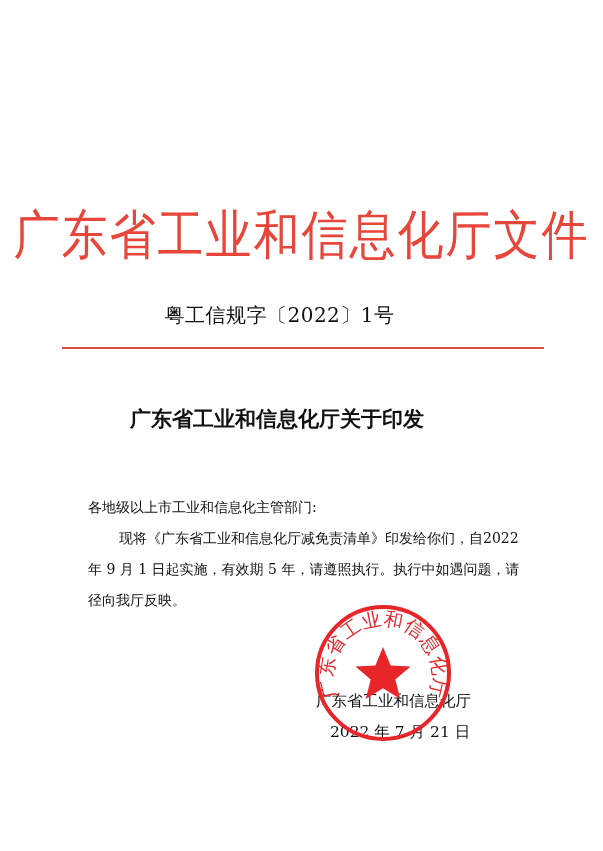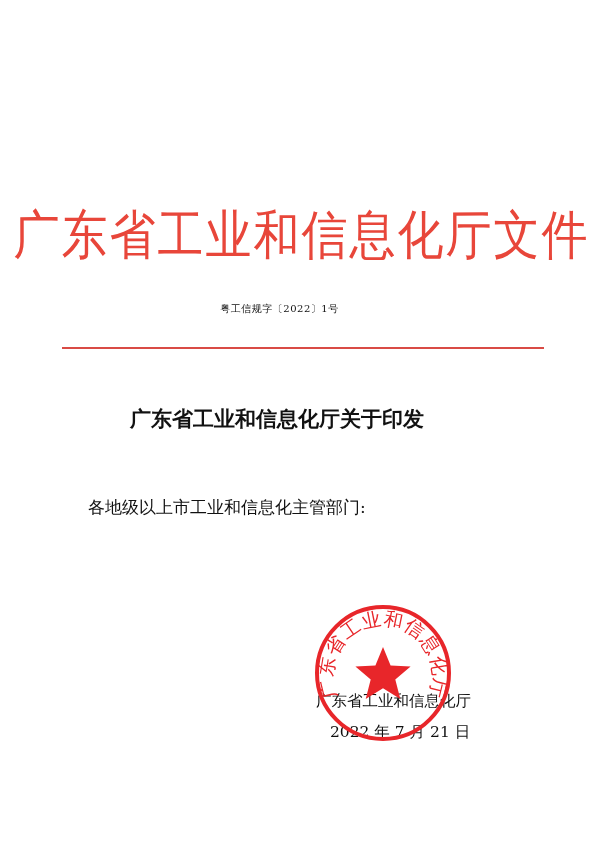--- a/index.html
+++ b/index.html
@@ -2,26 +2,26 @@
 <html><head>
   <meta charset="utf-8">
   <style>
     html, body { margin: 0; padding: 0; background: #ffffff; }
     body { width: 603px; height: 851px; position: relative; overflow: hidden;
            font-family: "DejaVu Serif", "Liberation Serif", serif; color: #111; }
     .masthead { position: absolute; left: 0; width: 603px; top: 205px; text-align: center;
                 color: #e8463a; font-family: "DejaVu Sans", sans-serif; font-size: 46px;
                 letter-spacing: 2px; font-weight: normal; transform: scaleY(1.15); }
     .docno { position: absolute; left: 0; width: 559px; top: 302px; text-align: center;
-             font-size: 10px; letter-spacing: 0.5px; }
+             font-size: 20px; letter-spacing: 0.5px; }
     .rule { position: absolute; left: 62px; width: 482px; top: 347px; height: 1.5px;
             background: #d94b45; }
     .title { position: absolute; left: 0; width: 554px; top: 404px; text-align: center;
              font-size: 21px; font-weight: bold; line-height: 30px; }
-    .body { position: absolute; left: 88px; width: 440px; top: 492px; font-size: 17px;
+    .body { position: absolute; left: 88px; width: 440px; top: 492px; font-size: 14px;
             line-height: 31px; }
     .body p { margin: 0; }
     .indent { text-indent: 31px; }
     .sign { position: absolute; left: 0; top: 686px; width: 603px; font-size: 15.5px; line-height: 31px; }
     .sign .org { position: absolute; left: 316px; top: 0; white-space: nowrap; }
     .sign .date { position: absolute; left: 330px; top: 31px; white-space: nowrap; }
     .seal { position: absolute; left: 313px; top: 603px; width: 140px; height: 140px; }
   </style>
 </head>
 <body>
@@ -30,20 +30,21 @@
   <div class="masthead">广东省工业和信息化厅文件</div>
   <div class="docno">粤工信规字〔2022〕1号</div>
   <div class="rule"></div>
 
   <div class="title">
     <div>广东省工业和信息化厅关于印发</div>
   </div>
 
   <div class="body">
     <p>各地级以上市工业和信息化主管部门:</p>
+    <p class="indent">现将《广东省工业和信息化厅减免责清单》印发给你们，自2022 年 9 月 1 日起实施，有效期 5 年，请遵照执行。执行中如遇问题，请径向我厅反映。</p>
   </div>
 
   <div class="sign">
     <div class="org">广东省工业和信息化厅</div>
     <div class="date">2022 年 7 月 21 日</div>
   </div>
 
   <svg class="seal" viewBox="0 0 140 140">
     <defs>
       <path id="sealArc" d="M 24 92 A 50 50 0 1 1 116 92"></path>

